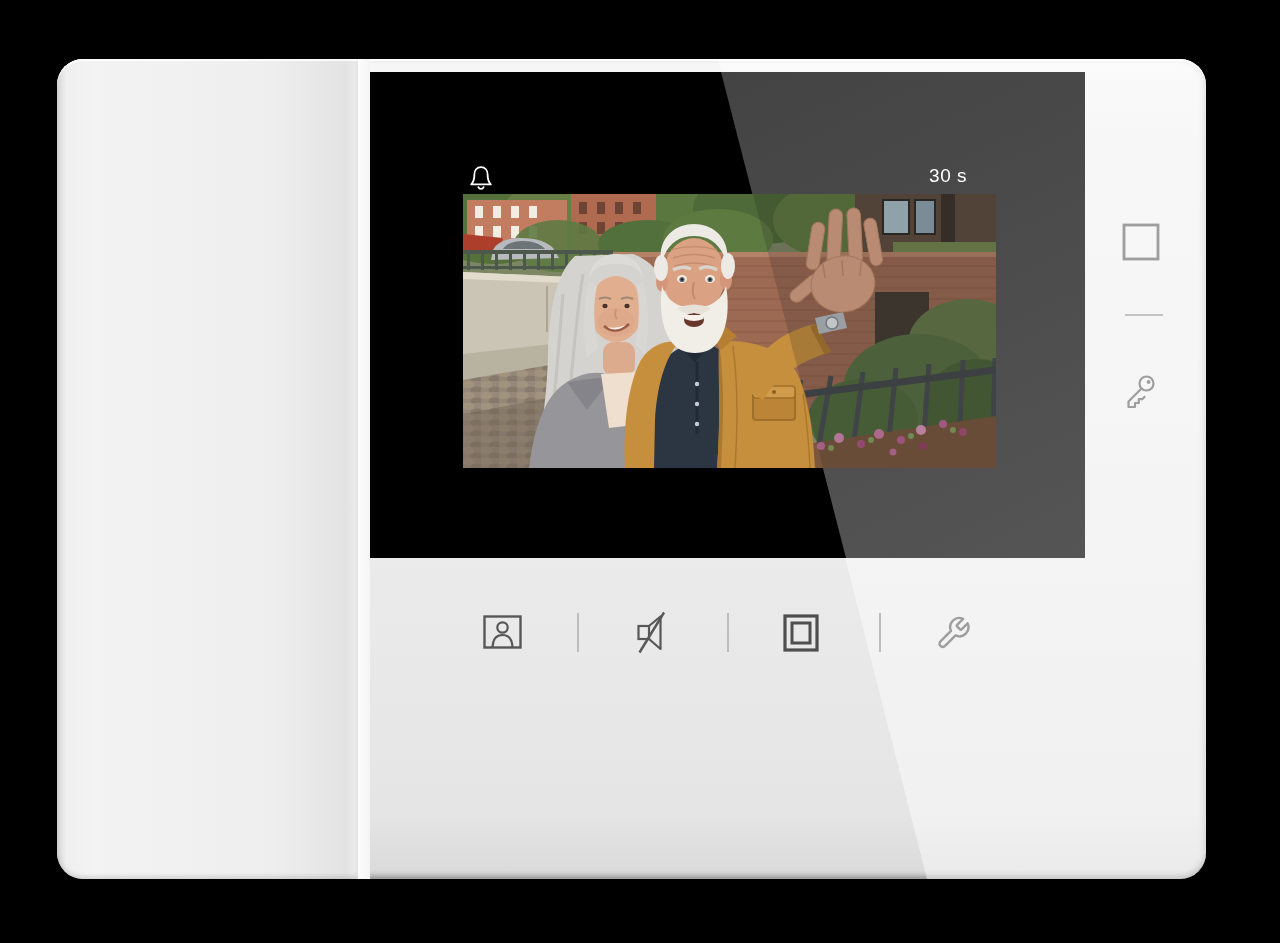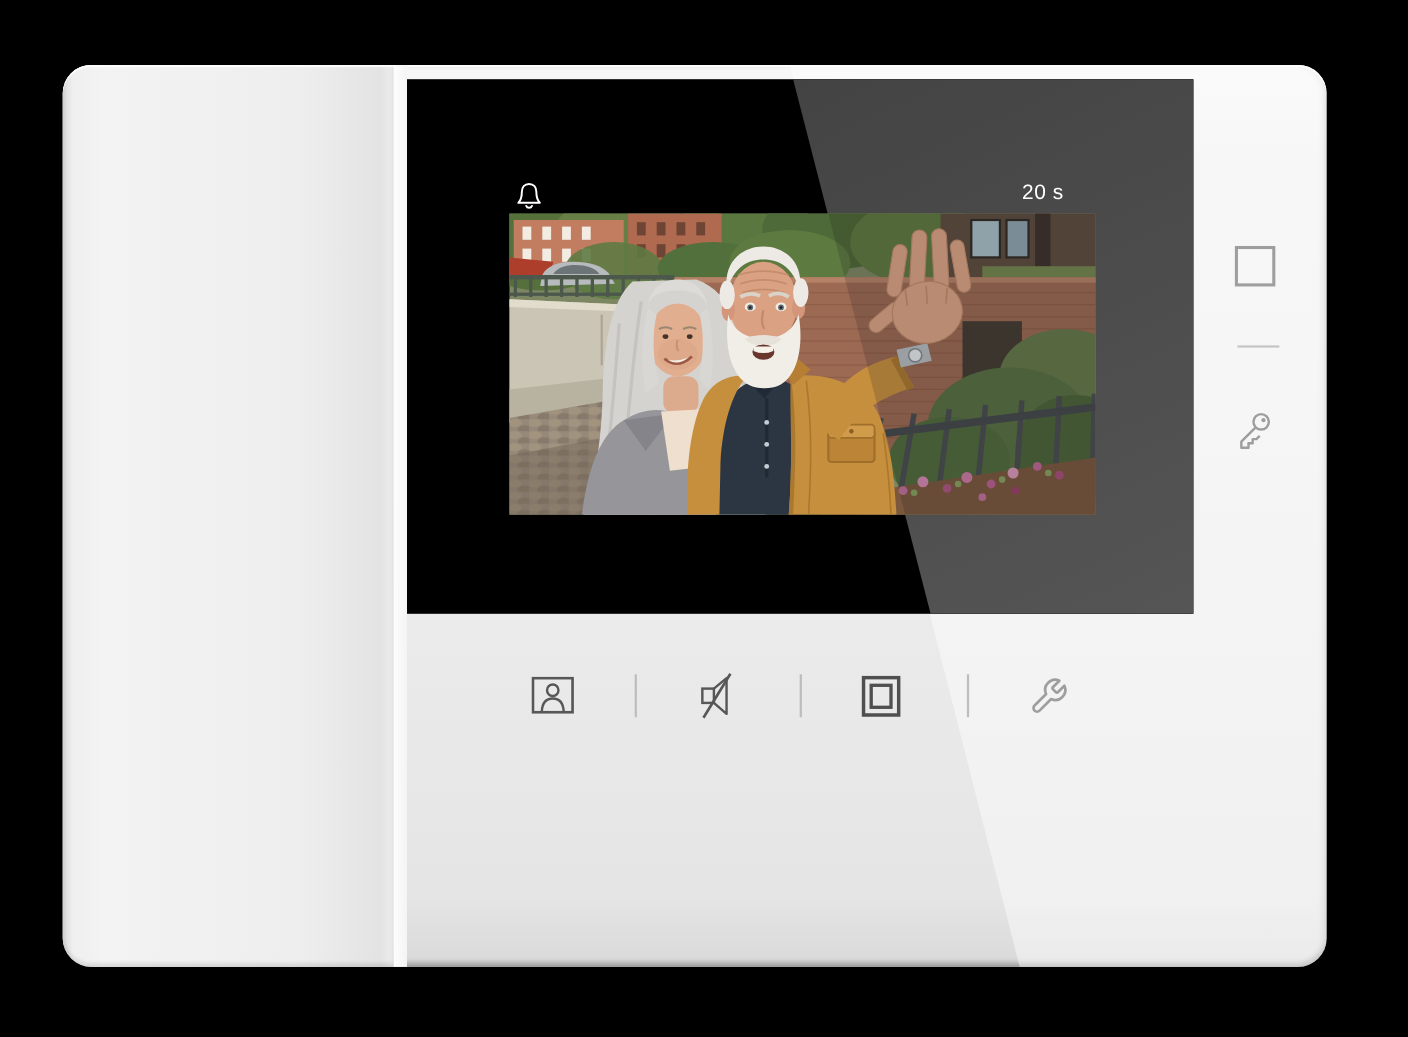--- a/index.html
+++ b/index.html
@@ -67,21 +67,21 @@
   <div class="glass">
     <div class="reflection"></div>
 
     <div class="bell">
       <svg width="26" height="28" viewBox="0 0 26 28">
         <path d="M13 3.2 C8.8 3.2 6.4 6.4 6.4 10.6 C6.4 16.4 4.8 18.8 3.2 20.4 L22.8 20.4 C21.2 18.8 19.6 16.4 19.6 10.6 C19.6 6.4 17.2 3.2 13 3.2 Z" fill="none" stroke="#ffffff" stroke-width="1.8" stroke-linejoin="round"></path>
         <path d="M10.4 23.2 A2.8 2.8 0 0 0 15.6 23.2" fill="none" stroke="#ffffff" stroke-width="1.8" stroke-linecap="round"></path>
       </svg>
     </div>
 
-    <div class="timer">20 s</div>
+    <div class="timer">30 s</div>
 
     <div class="video">
       <svg width="533" height="274" viewBox="0 0 533 274" preserveAspectRatio="none">
         <defs>
           <pattern id="cob" width="18" height="11" patternUnits="userSpaceOnUse">
             <rect width="18" height="11" fill="#97897a"></rect>
             <ellipse cx="5" cy="3.5" rx="6.5" ry="3.6" fill="#a2937f"></ellipse>
             <ellipse cx="14" cy="9" rx="6.5" ry="3.6" fill="#887a6b"></ellipse>
           </pattern>
         </defs>

